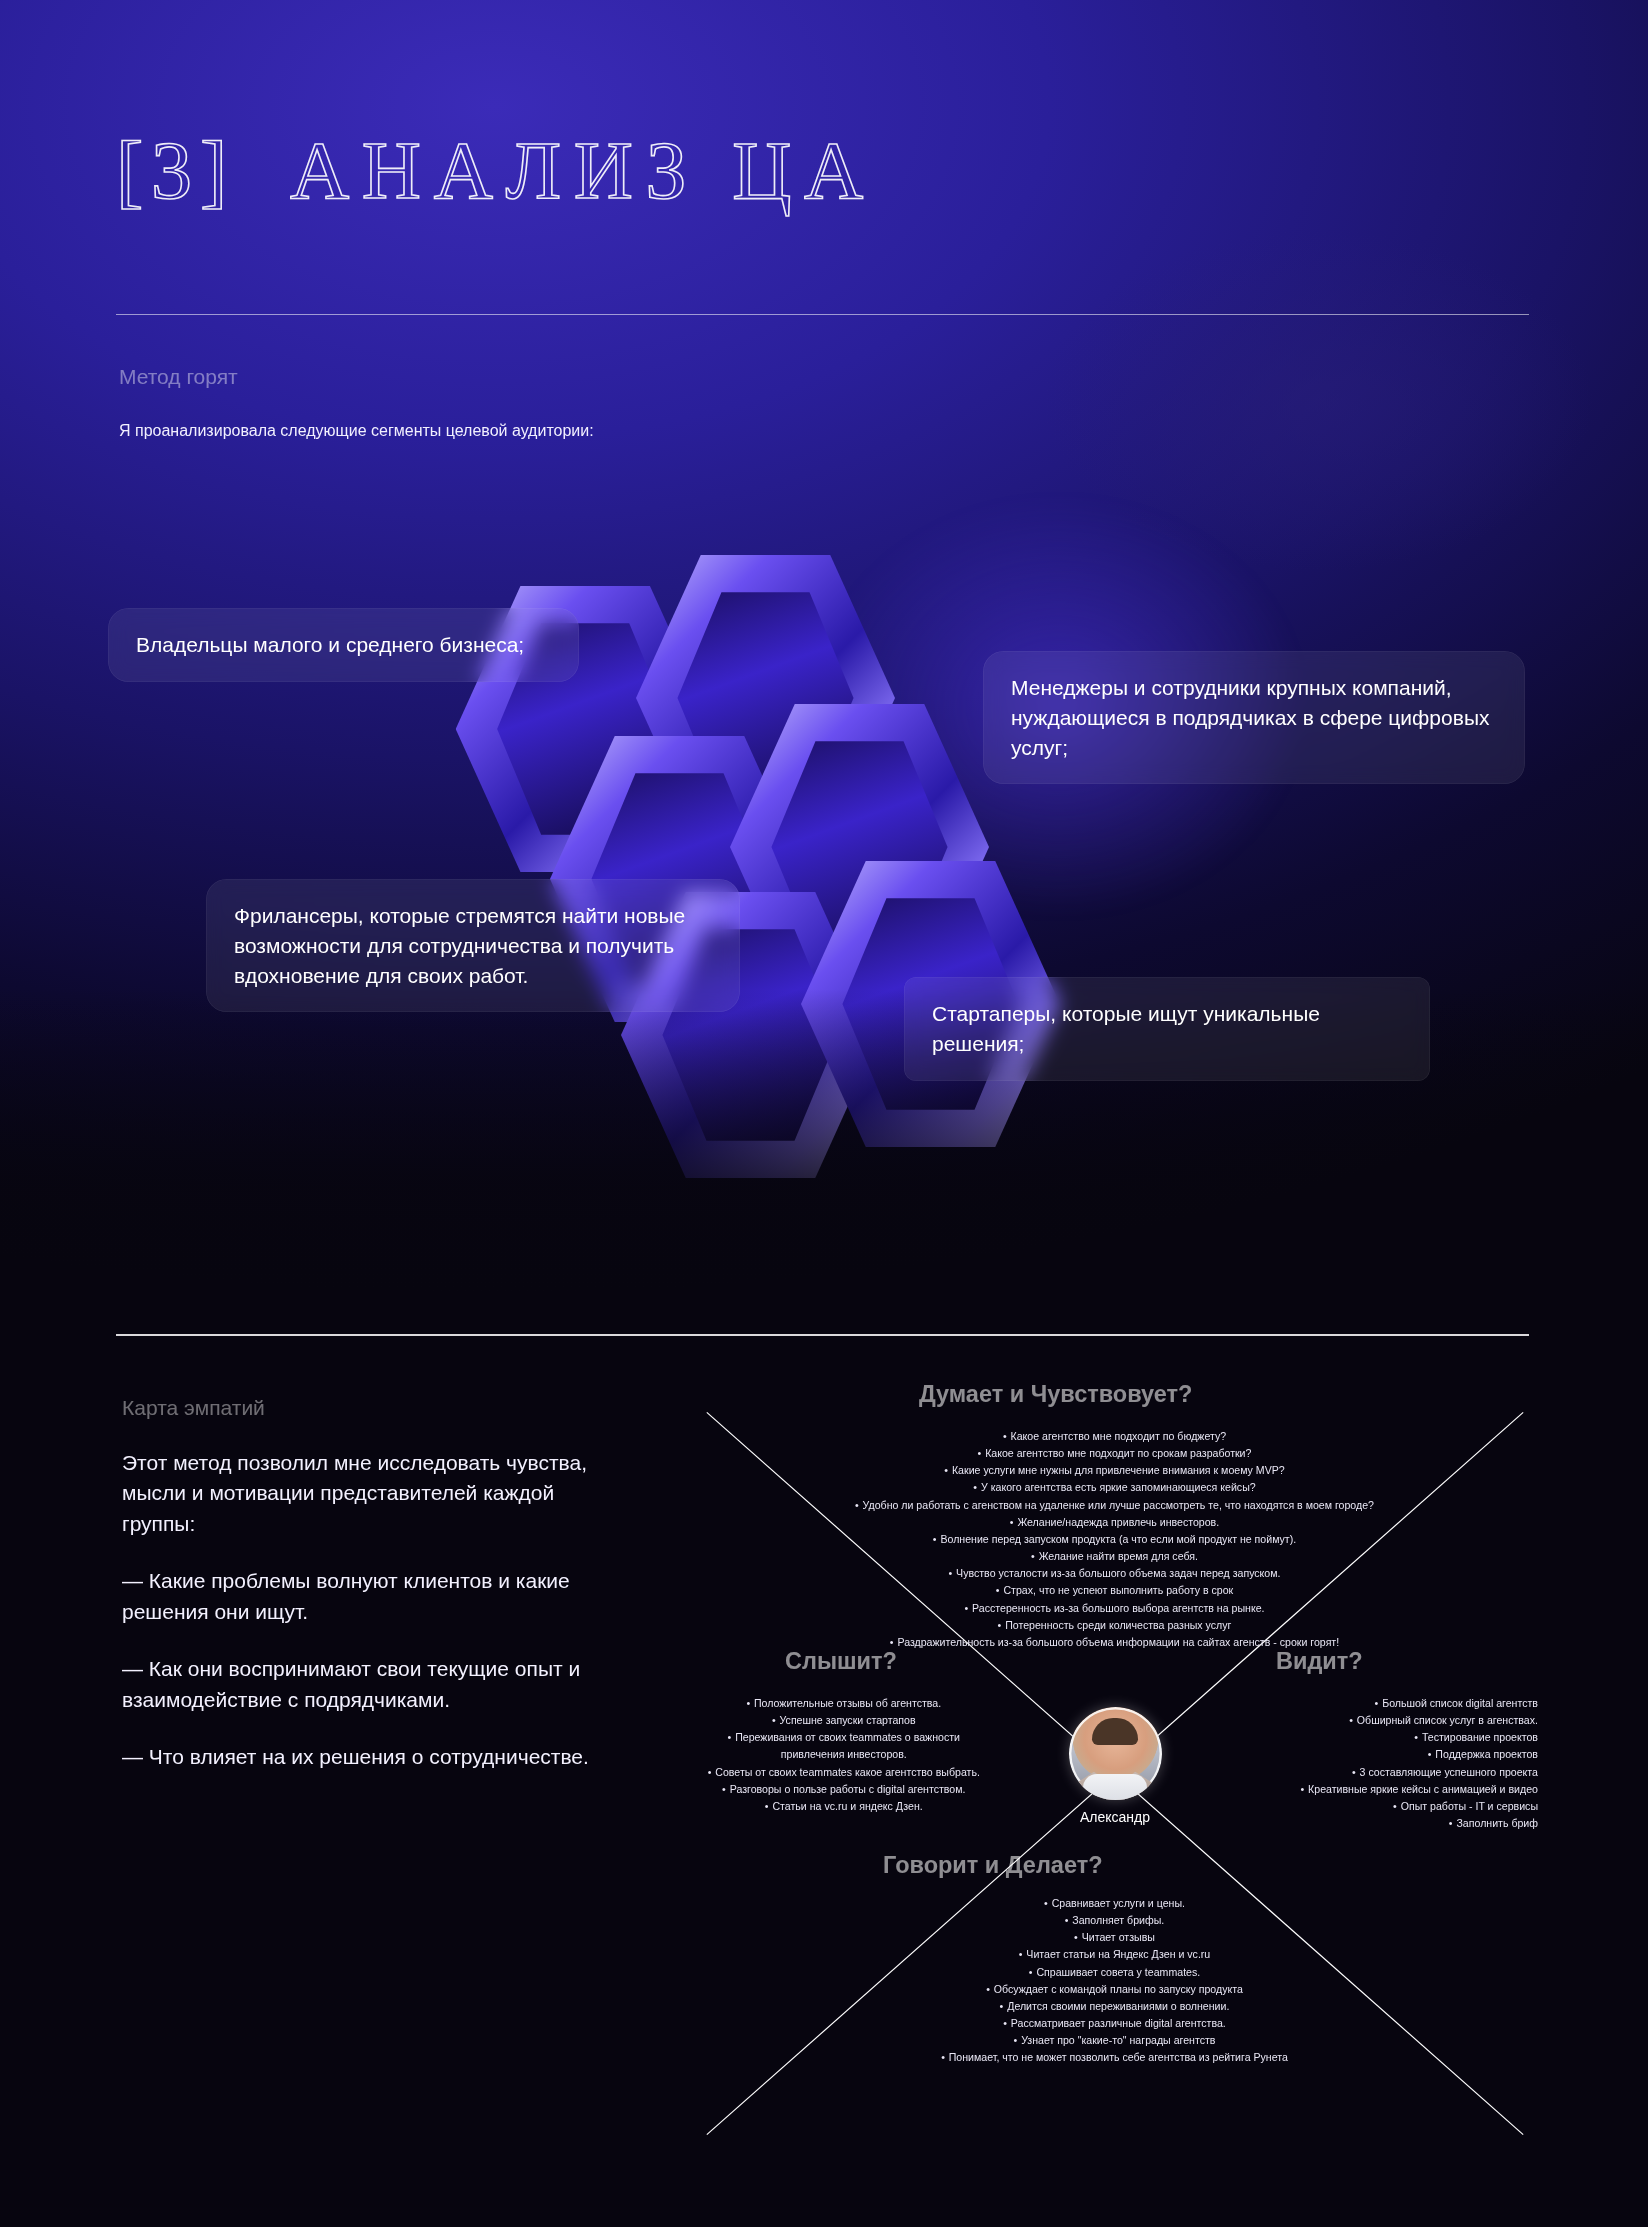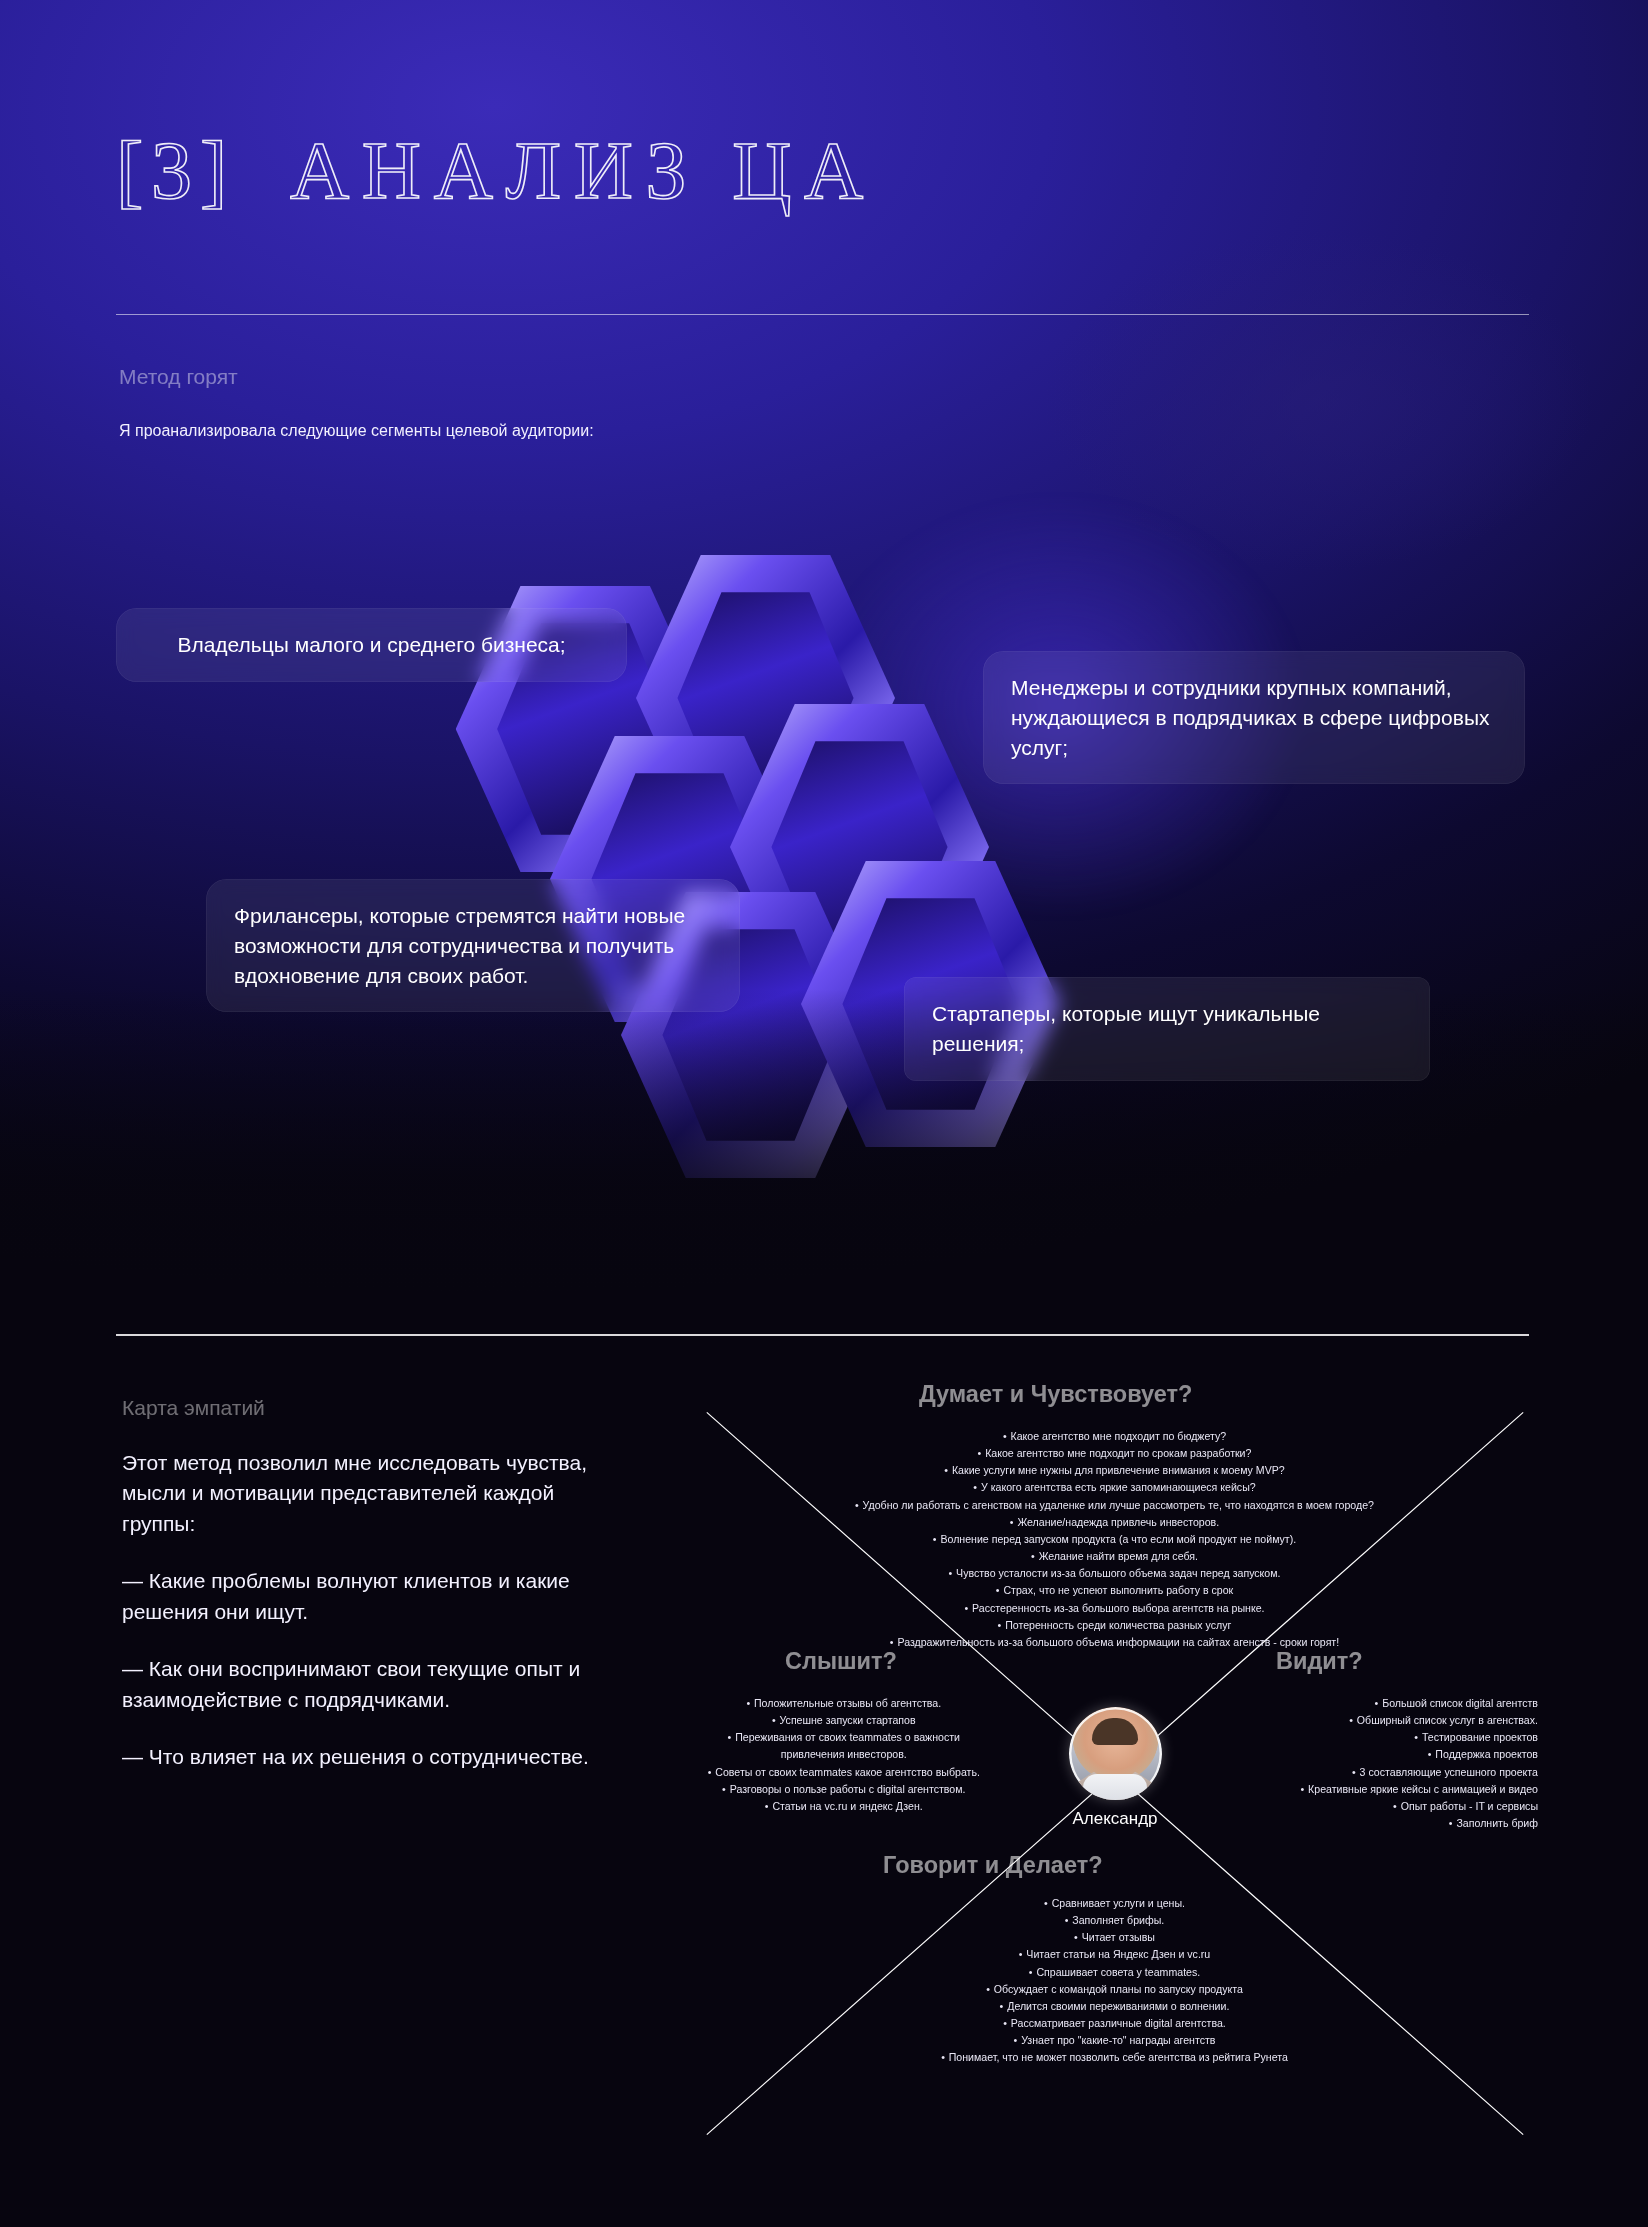--- a/index.html
+++ b/index.html
@@ -99,21 +99,21 @@
     background: rgba(255,255,255,0.07);
     border-radius: 20.4px;
     backdrop-filter: blur(9.4px);
     -webkit-backdrop-filter: blur(9.4px);
     color: #ffffff;
     font-size: 21px;
     line-height: 1.42;
     padding: 22px 28px;
     box-shadow: inset 0 0 0 0.8px rgba(255,255,255,0.06);
   }
-  .b1 { left: 116px;  top: 608px;  width: 511px; text-align: center; }
+  .b1 { left: 108px;  top: 608px;  width: 471px; }
   .b2 { left: 983px; top: 651px;  width: 542px; }
   .b3 { left: 206px;  top: 879px; width: 534px; }
   .b4 { left: 904px; top: 977px; width: 526px; border-radius: 12px; }
 
   
   .rule-bottom {
     position:absolute; left:116px; top: 1334px; width: 1413px; height: 1.6px;
     background: rgba(255,255,255,0.85);
   }
   .emp-label {
@@ -184,21 +184,21 @@
     border-radius: 14px 14px 0 0;
     background: linear-gradient(180deg,#f2f3f6,#d9dce3);
   }
   .persona-photo .jacket {
     position:absolute; left: 3.1px; bottom: -7.8px; width: 86px; height: 36px;
     background: linear-gradient(180deg,#c7b7ae,#9f8e84);
     clip-path: polygon(0 40%, 26% 0, 40% 25%, 60% 25%, 74% 0, 100% 40%, 100% 100%, 0 100%);
   }
   .persona-name {
     margin-top: 9.4px;
-    font-size: 17px;
+    font-size: 14px;
     color: #ffffff;
   }
 </style>
 </head>
 <body>
 
 <div class="page">
 
   <div class="top">
     <div class="glow-b"></div>

